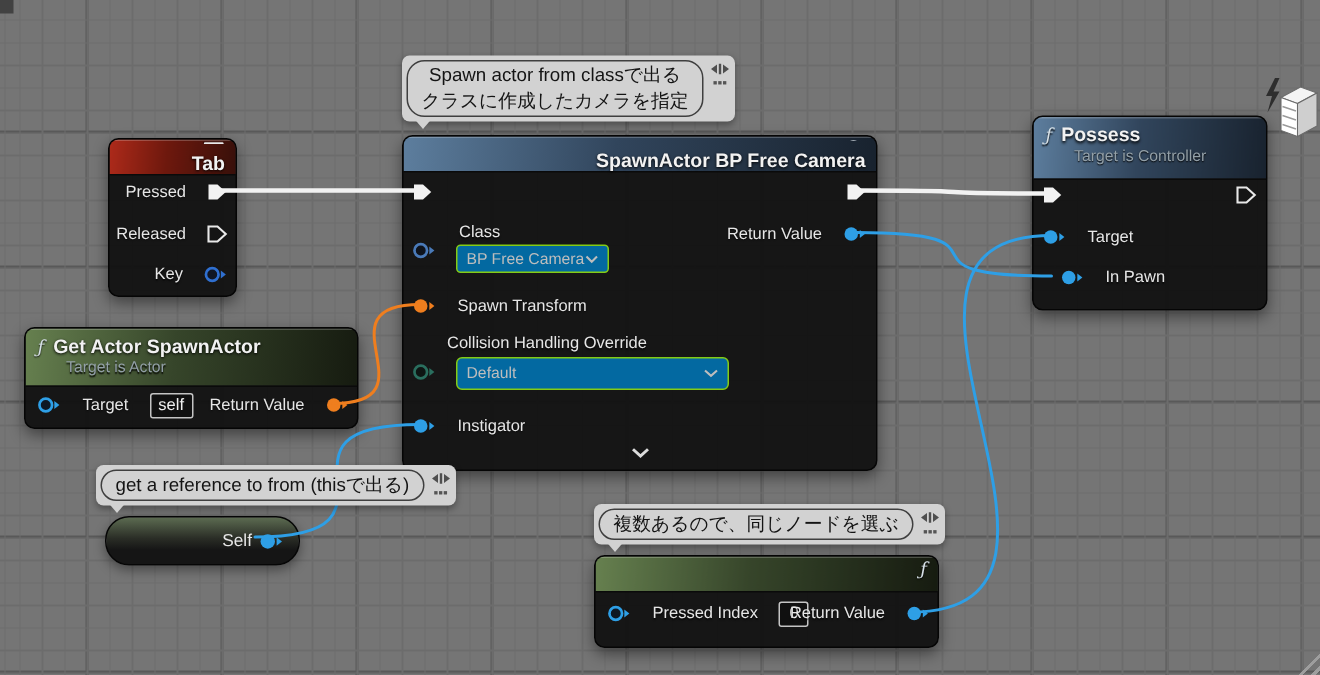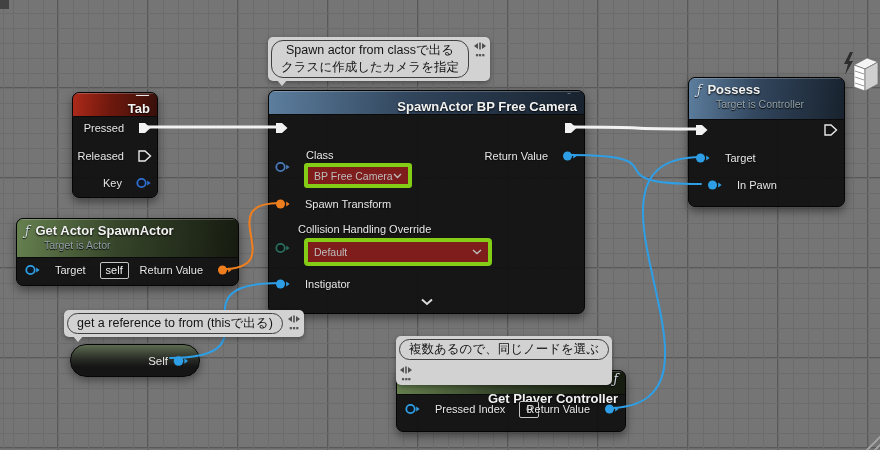--- a/index.html
+++ b/index.html
@@ -27,21 +27,21 @@
   .hdr-green{background:linear-gradient(95deg,#66804f 0%,#36452a 45%,#161b10 100%);}
   .title{font-size:13px;font-weight:bold;color:#f2f2f2;text-shadow:0 1px 2px #000;white-space:nowrap;}
   .subtitle{font-size:10.5px;color:#93a0a8;margin-left:19px;margin-top:1px;text-shadow:0 1px 1px #000;white-space:nowrap;}
   .fnico{font-family:"DejaVu Serif",serif;font-style:italic;font-size:12px;color:#d8e2e8;text-shadow:0 1px 1px #000;}
   .row{position:absolute;display:flex;align-items:center;gap:14px;height:20px;}
   .row .lbl{font-size:11px;color:#e6e6e6;text-shadow:0 1px 1px rgba(0,0,0,.6);white-space:nowrap;}
   .flabel{position:absolute;font-size:11px;color:#e6e6e6;text-shadow:0 1px 1px rgba(0,0,0,.6);white-space:nowrap;}
   .pin{display:block;}
   .valbox{display:inline-block;border:1px solid #c4c4c4;background:#101010;border-radius:2px;
           font-size:11px;color:#f0f0f0;height:15px;line-height:15px;padding:0 5px;min-width:8px;text-align:center;}
-  .dd{position:absolute;background:#7f1d1d;border:4px solid #84cc16;border-radius:3px;color:#bdbdbd;
+  .dd{position:absolute;background:#0369a1;border:1px solid #84cc16;border-radius:3px;color:#bdbdbd;
       font-size:10.5px;display:flex;align-items:center;justify-content:space-between;padding:0 6px;white-space:nowrap;}
   .selfpill{position:absolute;z-index:2;width:118px;height:31px;border-radius:16px;border:1px solid #060606;
             background:linear-gradient(180deg,#5c6b51 0%,#2a2d26 45%,#151515 70%);
             box-shadow:0 3px 8px rgba(0,0,0,0.4);display:flex;align-items:center;justify-content:flex-end;
             padding-right:10px;gap:5px;color:#e6e6e6;}
   .comment{position:absolute;z-index:4;background:#d2d2d2;border-radius:5px;padding:3px;
            display:flex;gap:4px;align-items:flex-start;box-shadow:0 2px 5px rgba(0,0,0,0.35);}
   .stadium{border:1px solid #3f3f3f;border-radius:12px;padding:1px 9px;text-align:center;
            font-size:12.5px;color:#141414;line-height:17px;white-space:nowrap;}
   .c-icons{display:flex;flex-direction:column;align-items:center;justify-content:flex-start;gap:3px;width:14px;padding-top:2px;}
@@ -236,21 +236,20 @@
     <span class="lbl" style="font-size:11.5px;">Self</span>
     <svg class="pin" width="16" height="12">
       <circle cx="5.5" cy="6" r="4.8" fill="#2e9fe6"></circle>
       <polygon points="11.4,3.2 15,6 11.4,8.8" fill="#2e9fe6"></polygon>
     </svg>
   </div>
 
   <div class="node" id="node-gpc" style="left:396px;top:370px;width:228px;height:60px;">
     <div class="hdr hdr-green">
       <span class="fnico">ƒ</span>
-      <span class="title">Get Player Controller</span>
     </div>
     <div class="row" style="left:8px;top:28px;">
       <svg class="pin" width="16" height="12">
         <circle cx="5.5" cy="6" r="4.2" fill="#0e1824" stroke="#2e9fe6" stroke-width="1.8"></circle>
         <polygon points="11.2,3.4 14.6,6 11.2,8.6" fill="#2e9fe6"></polygon>
       </svg>
       <span class="lbl">Pressed Index</span>
       <span class="valbox">0</span>
     </div>
     <div class="row" style="right:5px;top:28px;">
@@ -286,21 +285,21 @@
       <svg width="12" height="8">
         <polygon points="0,4 4,1 4,7" fill="#4f4f4f"></polygon>
           <rect x="5.2" y="0.5" width="1.6" height="7" fill="#4f4f4f"></rect>
           <polygon points="12,4 8,1 8,7" fill="#4f4f4f"></polygon>
       </svg>
       <span class="c-dots">▪▪▪</span>
     </div>
   </div>
   <div class="tail" style="left:72px;top:335px;"></div>
 
-  <div class="comment" style="left:396px;top:336px;flex-direction:column;">
+  <div class="comment" style="left:396px;top:336px;">
     <div class="stadium">
       <div>複数あるので、同じノードを選ぶ</div>
     </div>
     <div class="c-icons">
       <svg width="12" height="8">
         <polygon points="0,4 4,1 4,7" fill="#4f4f4f"></polygon>
           <rect x="5.2" y="0.5" width="1.6" height="7" fill="#4f4f4f"></rect>
           <polygon points="12,4 8,1 8,7" fill="#4f4f4f"></polygon>
       </svg>
       <span class="c-dots">▪▪▪</span>

